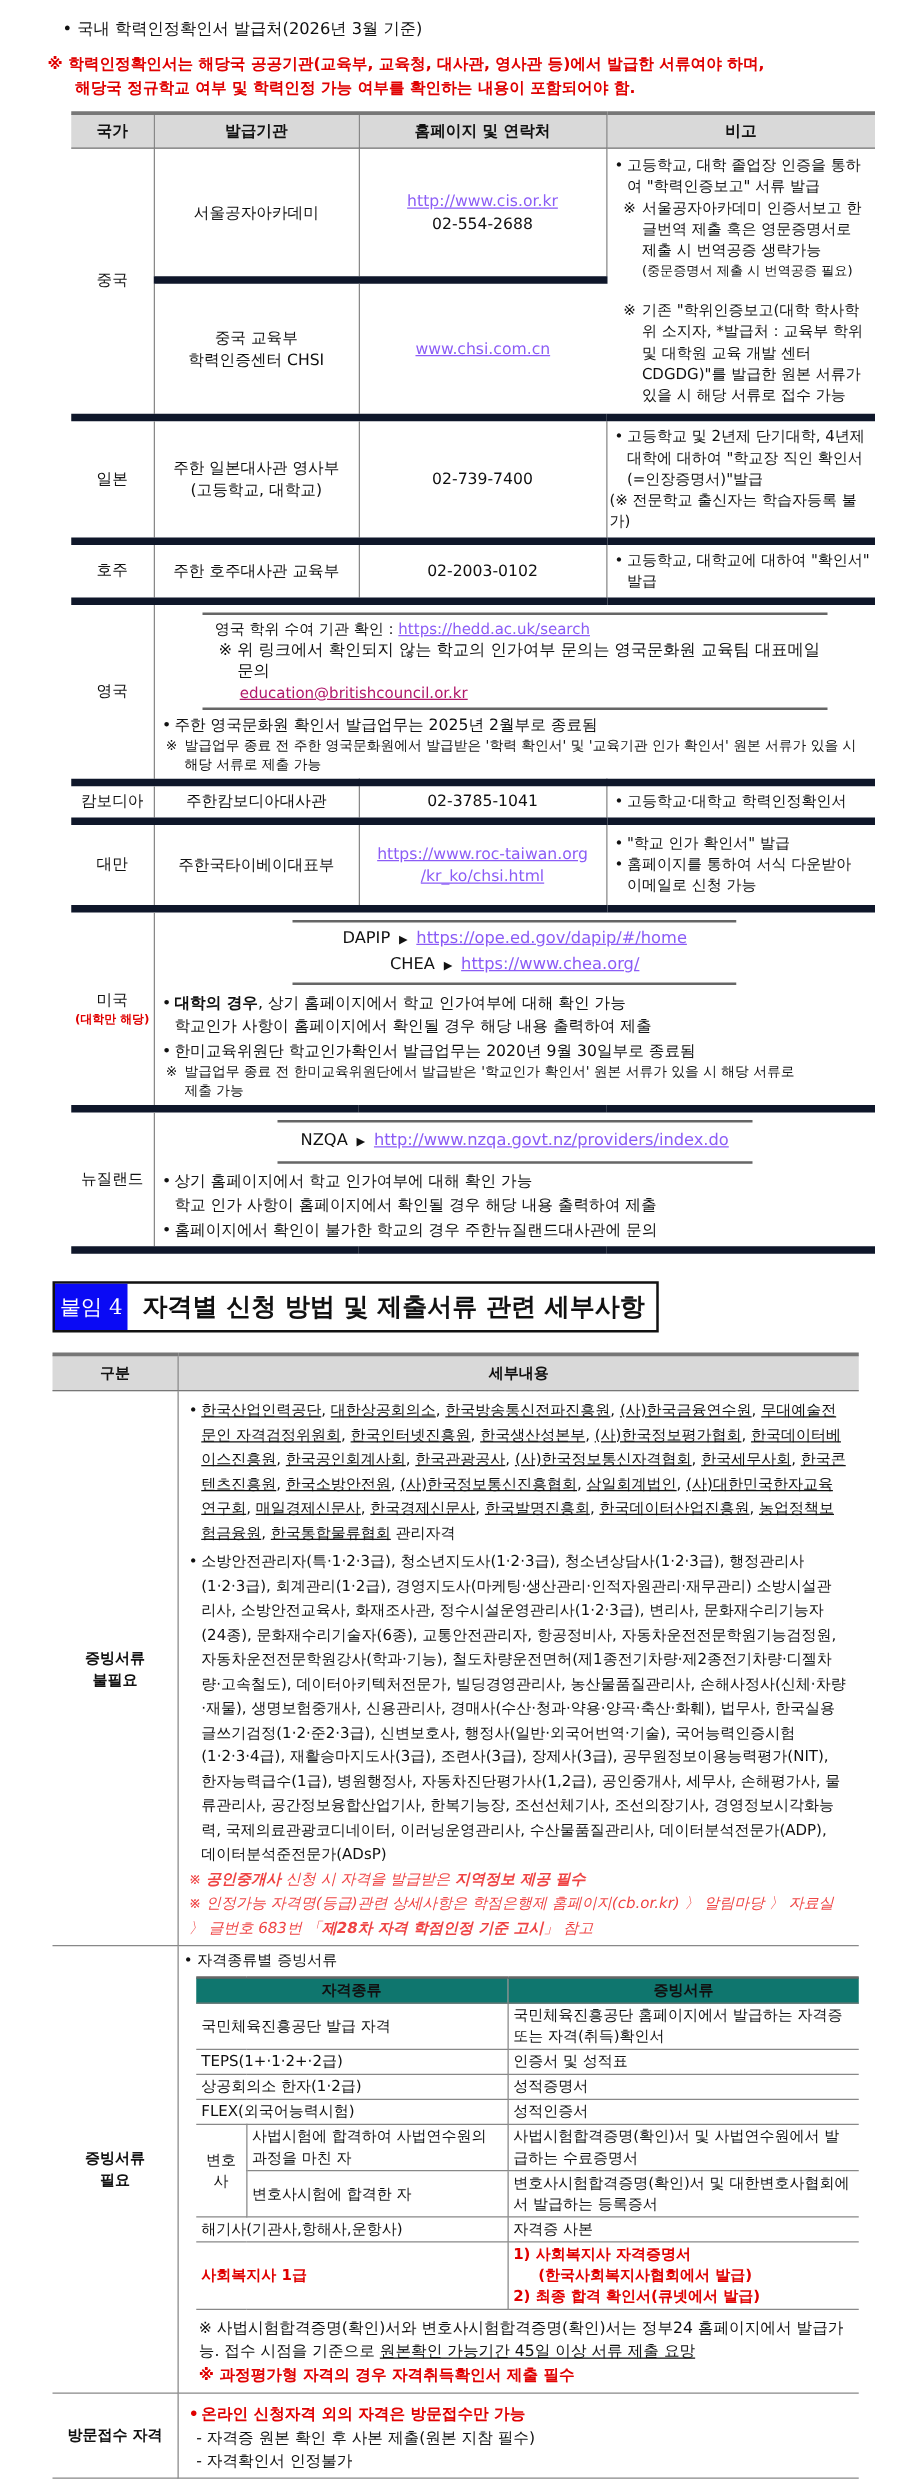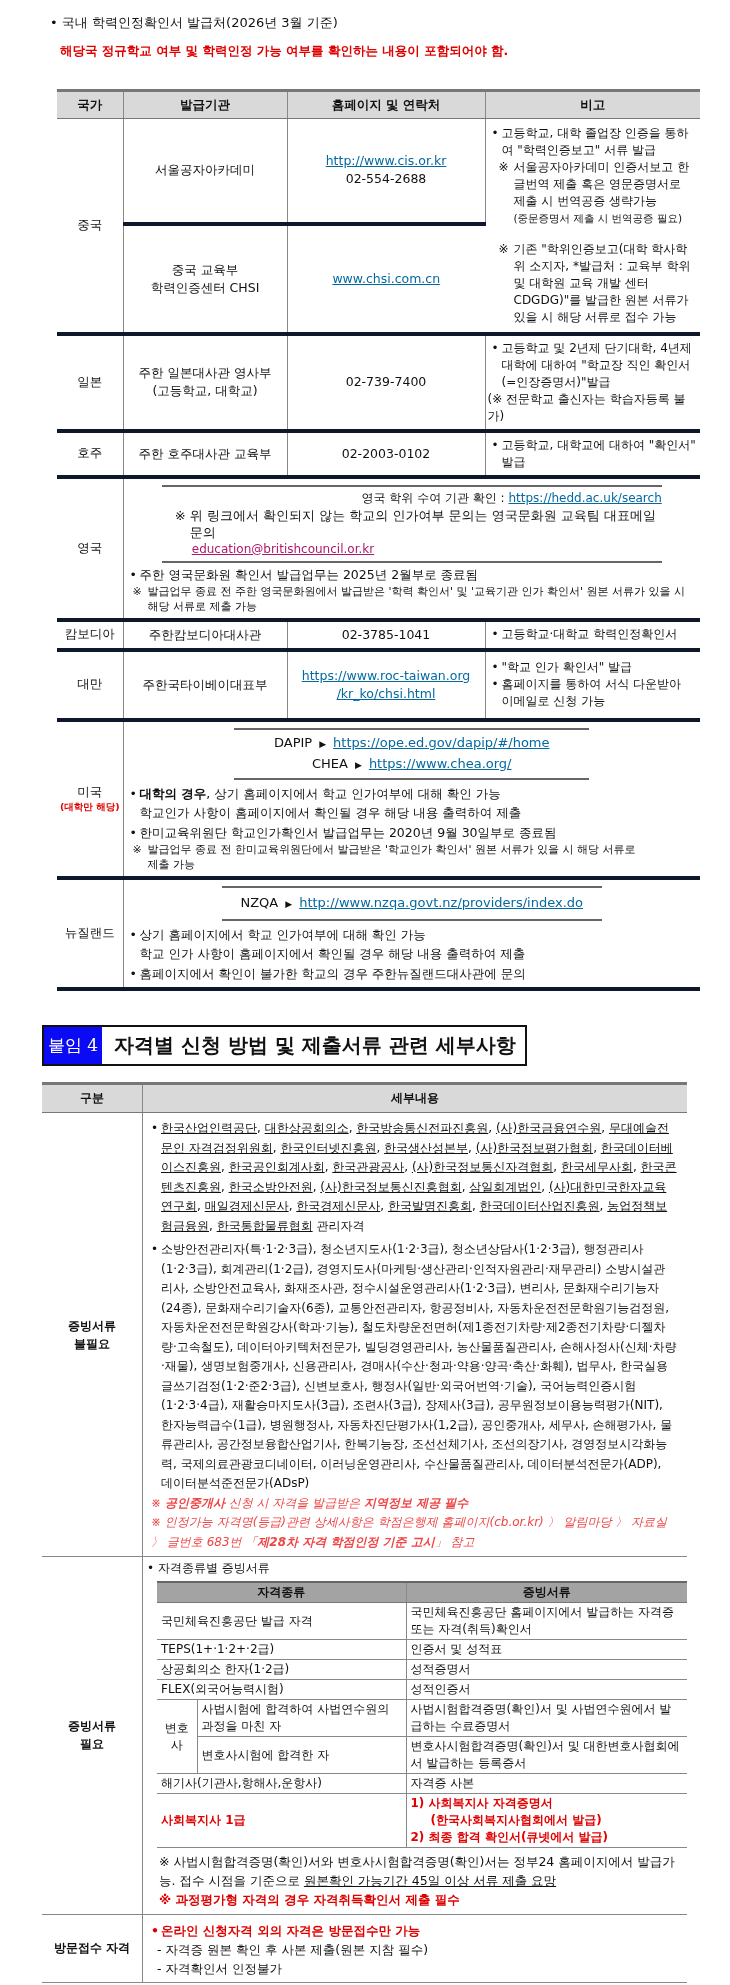--- a/index.html
+++ b/index.html
@@ -1,30 +1,30 @@
 <!DOCTYPE html>
 <html><head>
 <meta charset="utf-8">
 <style>
   * { box-sizing: border-box; margin: 0; padding: 0; }
   body { width: 730px; height: 1985px; background: #fff; font-family: "DejaVu Sans", "Liberation Sans", sans-serif; color: #111; font-size: 12px; position: relative; overflow: hidden; }
-  a { color: #0369a1; text-decoration: underline; }
+  a { color: #8b5cf6; text-decoration: underline; }
   .pink { color: #b0186a !important; }
   .red { color: #e00000; }
   .blue { color: #ef4444; font-style: italic; }
   .b { font-weight: bold; }
   .u { text-decoration: underline; }
 
   .intro { position: absolute; left: 50px; top: 14px; font-size: 13px; }
   .warn { position: absolute; left: 38px; top: 41px; width: 690px; color: #e00000; font-weight: bold; font-size: 12.5px; line-height: 19px; }
   .warn .l2 { padding-left: 22px; }
 
   table { border-collapse: collapse; }
   .t1 { position: absolute; left: 57px; top: 89px; width: 643px; }
-  .t1 td, .t1 th { border-right: 1px solid #888; border-bottom: 4px solid #0f172a; vertical-align: middle; font-size: 12.5px; }
+  .t1 td, .t1 th { border-right: 1px solid #888; border-bottom: 6px solid #0f172a; vertical-align: middle; font-size: 12.5px; }
   .t1 td:last-child, .t1 th:last-child { border-right: none; }
   .t1 th { background: #d9d9d9; height: 28px; font-weight: bold; border-top: 3px solid #777; border-bottom: 1px solid #777; }
   .t1 .country { width: 66px; text-align: center; }
   .t1 .org { width: 164px; text-align: center; line-height: 18px; }
   .t1 .web { width: 198px; text-align: center; line-height: 18px; }
   .t1 .note { width: 215px; padding: 4px 4px 4px 6px; line-height: 17px; font-size: 12px; }
   .t1 .wide { padding: 0 6px 4px 6px; }
   .bullet { position: relative; padding-left: 10px; }
   .bullet:before { content: "•"; position: absolute; left: 0; top: 0; }
   .ref { padding-left: 18px; position: relative; }
@@ -38,30 +38,31 @@
   .sec-text { font-size: 20px; font-weight: bold; padding-left: 12px; display: flex; align-items: center; }
 
   .t2 { position: absolute; left: 42px; top: 1082px; width: 645px; }
   .t2 th { background: #d9d9d9; height: 29px; font-weight: bold; font-size: 12px; border-top: 3px solid #777; border-bottom: 1px solid #777; }
   .t2 td { border-bottom: 1px solid #888; vertical-align: middle; font-size: 12px; }
   .t2 .cat { width: 119px; text-align: center; font-weight: bold; border-right: 1px solid #888; line-height: 18px; }
   .t2 .det { padding: 6px 10px 4px 8px; line-height: 19.5px; font-size: 12px; }
   .orgs span { text-decoration: underline; }
 
   .t3 { width: 530px; margin: 2px 0 4px 10px; }
-  .t3 th { background: #a3a3a3; height: 20px; border-top: 2px solid #666; border-right: 1px solid #888; font-size: 12px; }
+  .t3 th { background: #0f766e; height: 20px; border-top: 2px solid #666; border-right: 1px solid #888; font-size: 12px; }
   .t3 th:last-child { border-right: none; }
   .t3 td { border-bottom: 1px solid #888; border-right: 1px solid #888; padding: 1px 4px; font-size: 12px; line-height: 17px; }
   .t3 td:last-child { border-right: none; }
 </style>
 </head>
 <body>
 
 <div class="intro">• 국내 학력인정확인서 발급처(2026년 3월 기준)</div>
 <div class="warn">
+  <div>※ 학력인정확인서는 해당국 공공기관(교육부, 교육청, 대사관, 영사관 등)에서 발급한 서류여야 하며,</div>
   <div class="l2">해당국 정규학교 여부 및 학력인정 가능 여부를 확인하는 내용이 포함되어야 함.</div>
 </div>
 
 <table class="t1">
   <tbody>
       <tr>
     <th>국가</th>
     <th>발급기관</th>
     <th>홈페이지 및 연락처</th>
     <th>비고</th>
@@ -111,21 +112,21 @@
     <td class="web">02-2003-0102</td>
     <td class="note">
       <div class="bullet">고등학교, 대학교에 대하여 "확인서" 발급</div>
     </td>
   </tr>
 
   <tr style="height:122px">
     <td class="country">영국</td>
     <td colspan="3" class="wide">
       <div class="linkbox" style="width:500px; font-size:12px; line-height:17px; text-align:left; padding-left:10px">
-        <div style="text-align:right">
+        <div style="text-align:left">
           <span>영국 학위 수여 기관 확인 : </span><a>https://hedd.ac.uk/search</a>
         </div>
         <div class="ref" style="font-size:13px">위 링크에서 확인되지 않는 학교의 인가여부 문의는 영국문화원 교육팀 대표메일 문의</div>
         <div style="padding-left:20px"><a class="pink">education@britishcouncil.or.kr</a></div>
       </div>
       <div class="bullet">주한 영국문화원 확인서 발급업무는 2025년 2월부로 종료됨</div>
       <div class="ref" style="font-size:11px; line-height:15px">발급업무 종료 전 주한 영국문화원에서 발급받은 '학력 확인서' 및 '교육기관 인가 확인서' 원본 서류가 있을 시 해당 서류로 제출 가능</div>
     </td>
   </tr>
 

